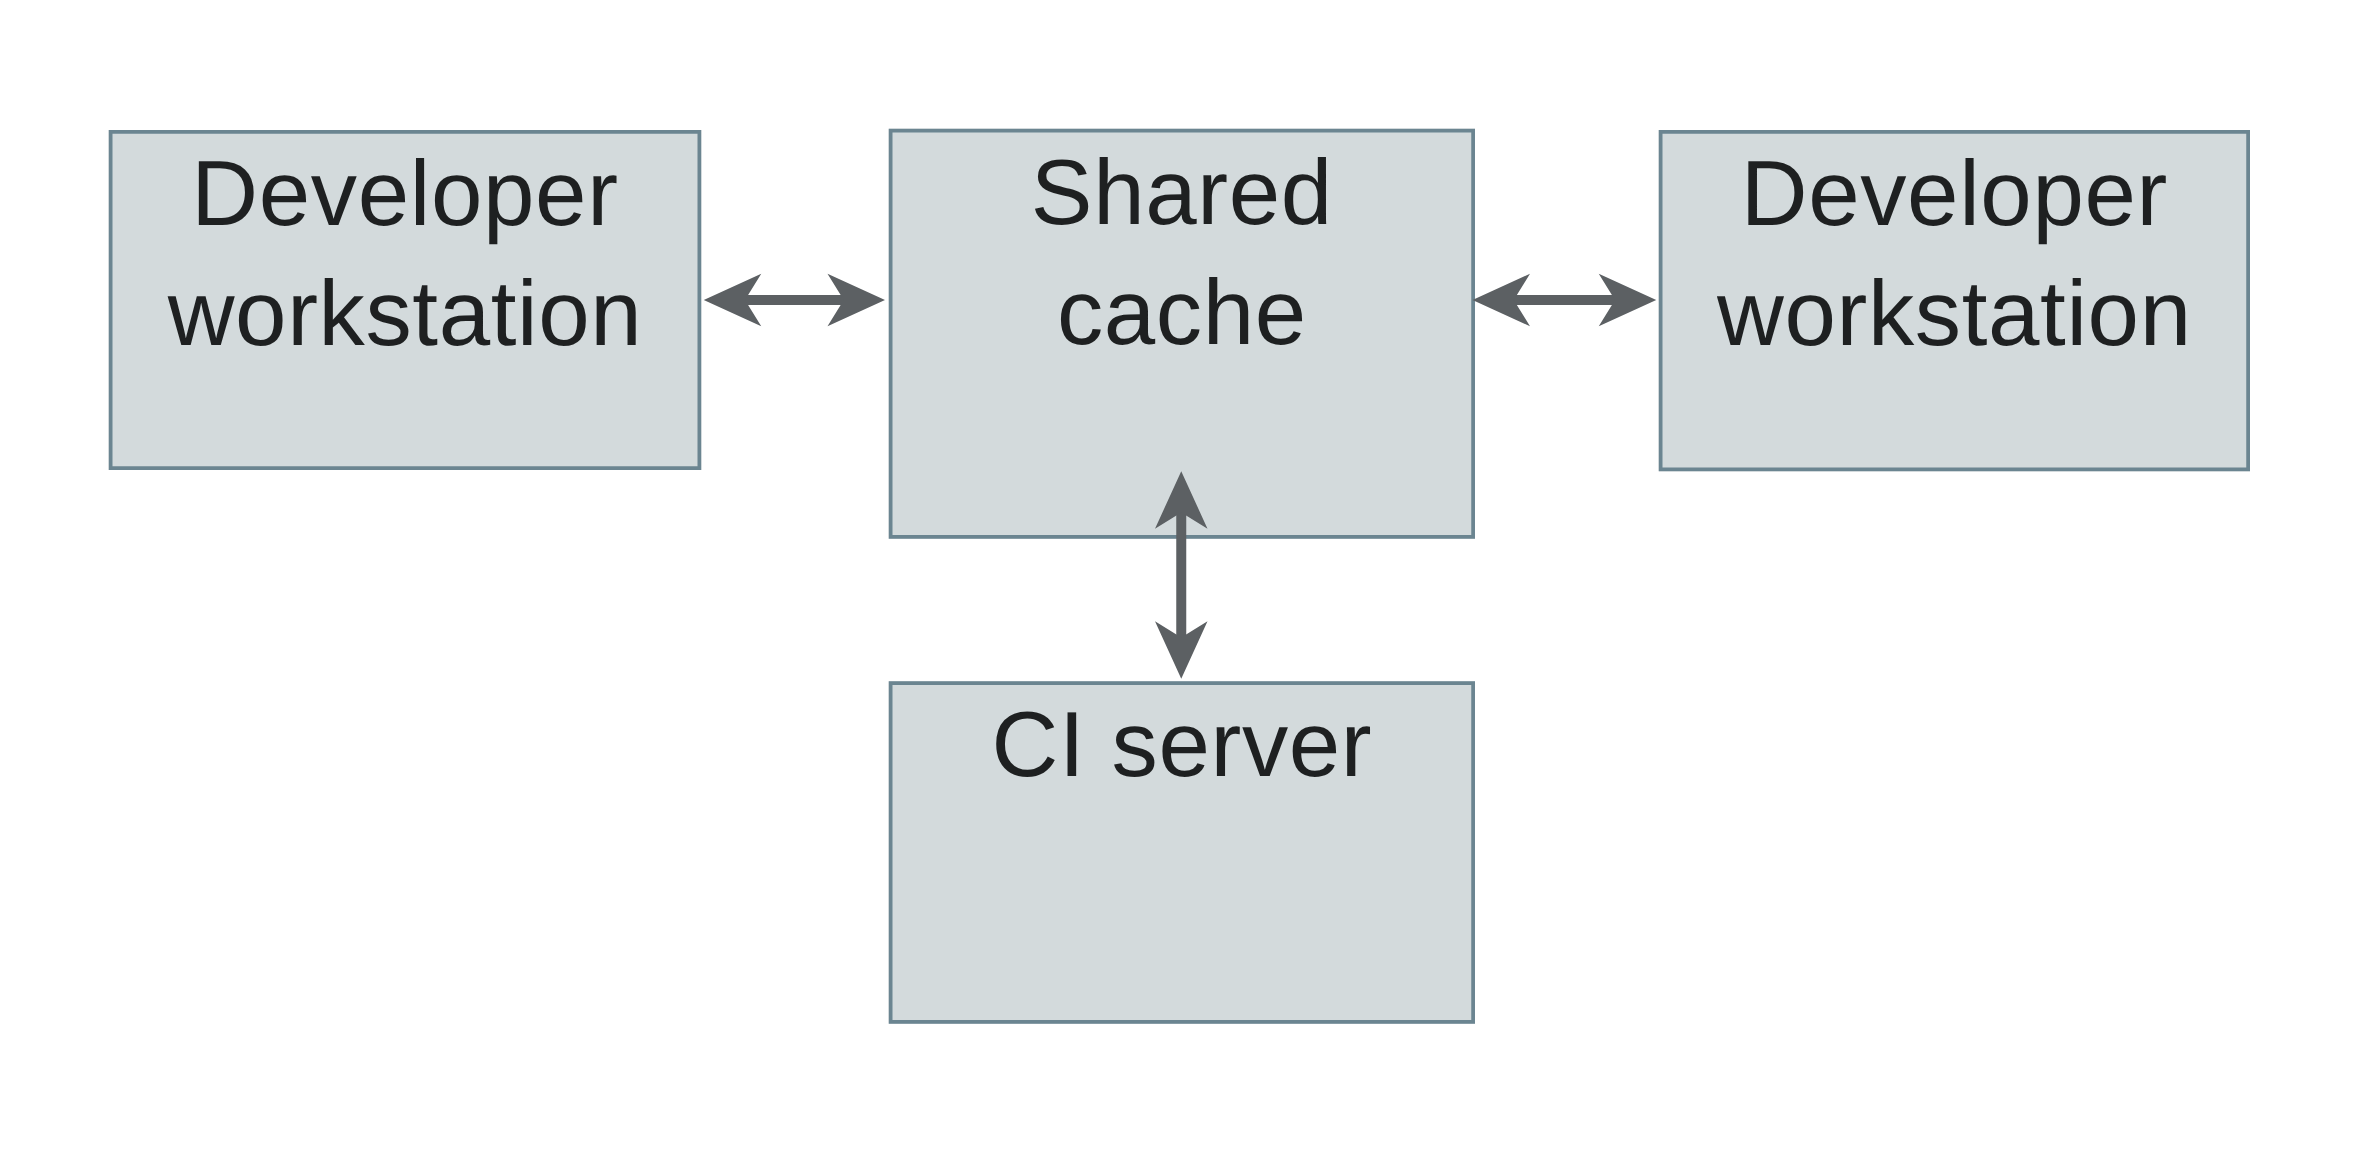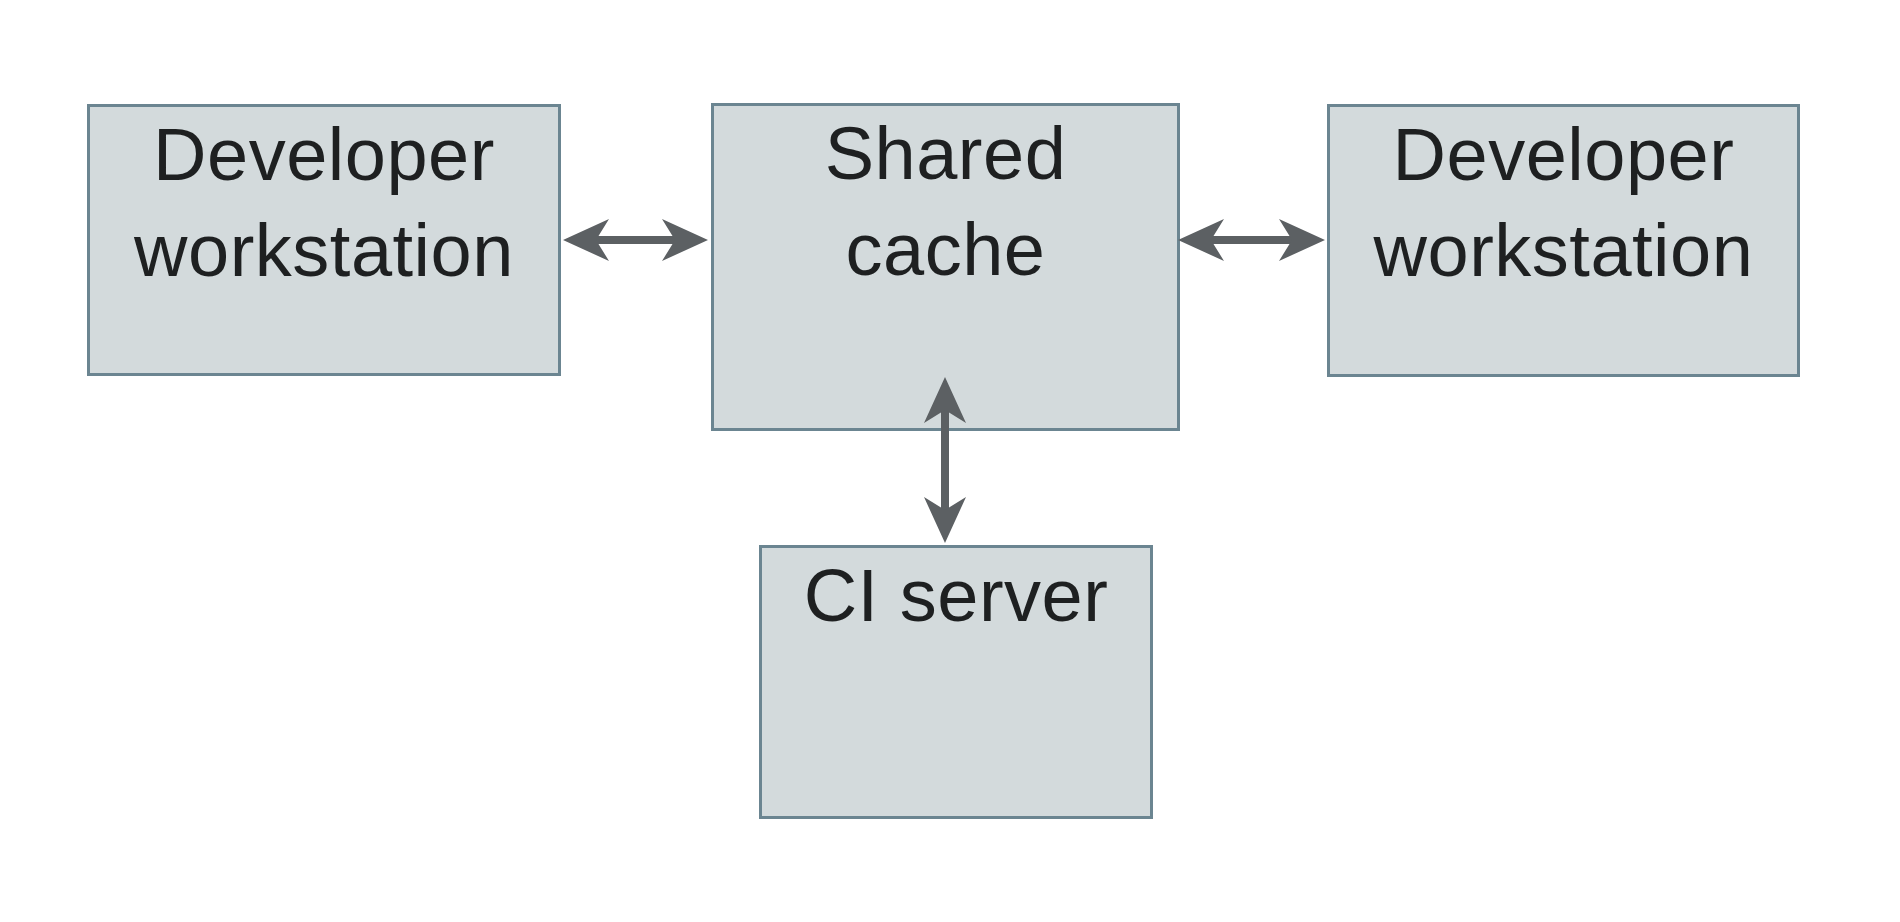--- a/index.html
+++ b/index.html
@@ -32,21 +32,21 @@
     width: 90%;
     text-align: center;
     font-size: 74px;
     line-height: 1.3;
     color: var(--text);
     letter-spacing: 0.5px;
   }
   #node-dev-left   { left: 87px;   top: 104px; width: 474px; height: 272px; }
   #node-cache      { left: 711px;  top: 103px; width: 469px; height: 328px; }
   #node-dev-right  { left: 1327px; top: 104px; width: 473px; height: 273px; }
-  #node-ci         { left: 711px;  top: 545px; width: 394px; height: 274px; margin-left: 48px; }
+  #node-ci         { left: 711px;  top: 545px; width: 469px; height: 274px; }
   .arrows {
     position: absolute;
     left: 0; top: 0;
     width: 1900px;
     height: 922px;
     pointer-events: none;
   }
   .arrows .shaft { stroke: var(--arrow); stroke-width: 8; }
   .arrows .head  { fill: var(--arrow); stroke: none; }
 </style>

